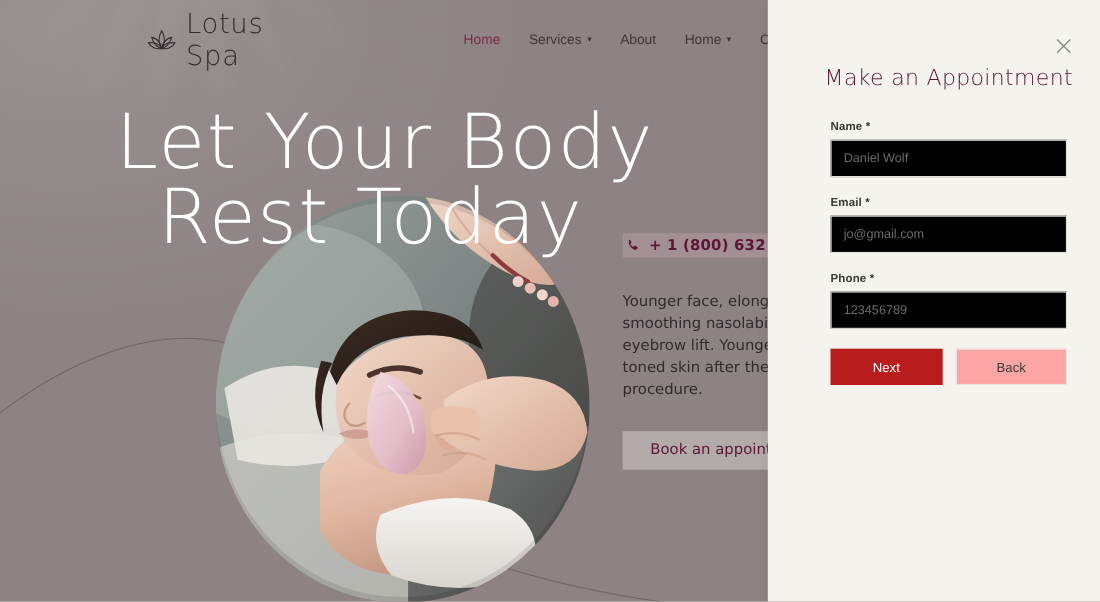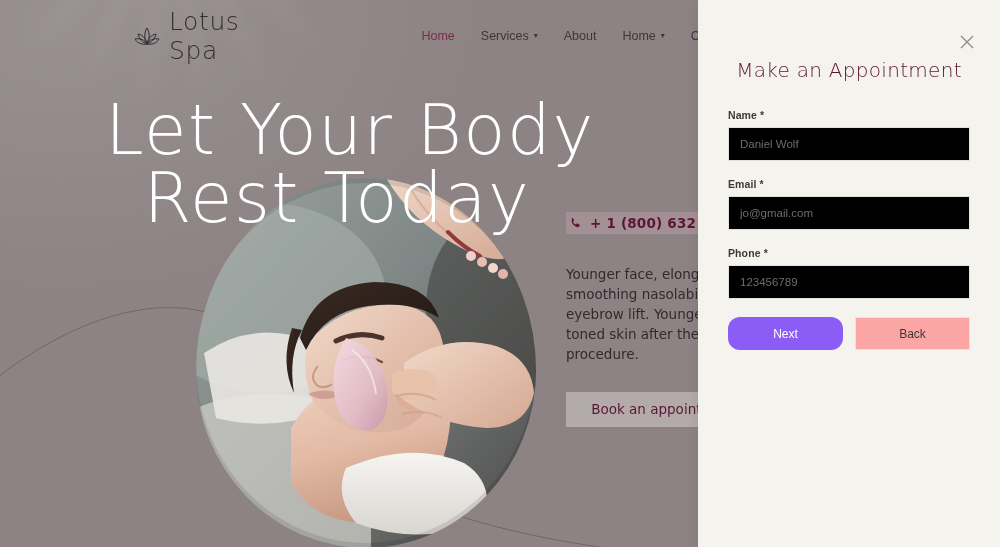--- a/index.html
+++ b/index.html
@@ -129,20 +129,21 @@
     overflow: hidden;
   }
 
   
   .panel {
     position: absolute; right: 0; top: 0;
     width: 302px; height: 547px;
     background: #f4f3ee;
     z-index: 20;
     box-shadow: -2px 0 10px rgba(0,0,0,.07);
+    padding-left: 27px;
   }
   .panel-close {
     position: absolute; right: 22px; top: 31px;
     width: 22px; height: 22px;
     cursor: pointer;
     display: flex; align-items: center; justify-content: center;
   }
   .panel-title {
     text-align: center;
     margin-top: 58px;
@@ -180,21 +181,21 @@
     letter-spacing: .1px;
   }
   .actions { display: flex; gap: 12px; margin-top: 18px; }
   .btn {
     flex: 1; height: 33px;
     font-size: 12px;
     cursor: pointer;
     border: 1px solid transparent;
     font-family: "Liberation Sans", sans-serif;
   }
-  .btn-next { background: #8b5cf6; color: #ffffff; border-radius: 12px; }
+  .btn-next { background: #b91c1c; color: #ffffff; }
   .btn-back { background: #fca5a5; color: #3b3936; border-color: #e6e4df; }
 </style>
 </head>
 <body>
 
 <div id="page">
 
   <div class="leaf-shadow">
 
     <div class="blade" style="transform:rotate(26deg);"></div>

